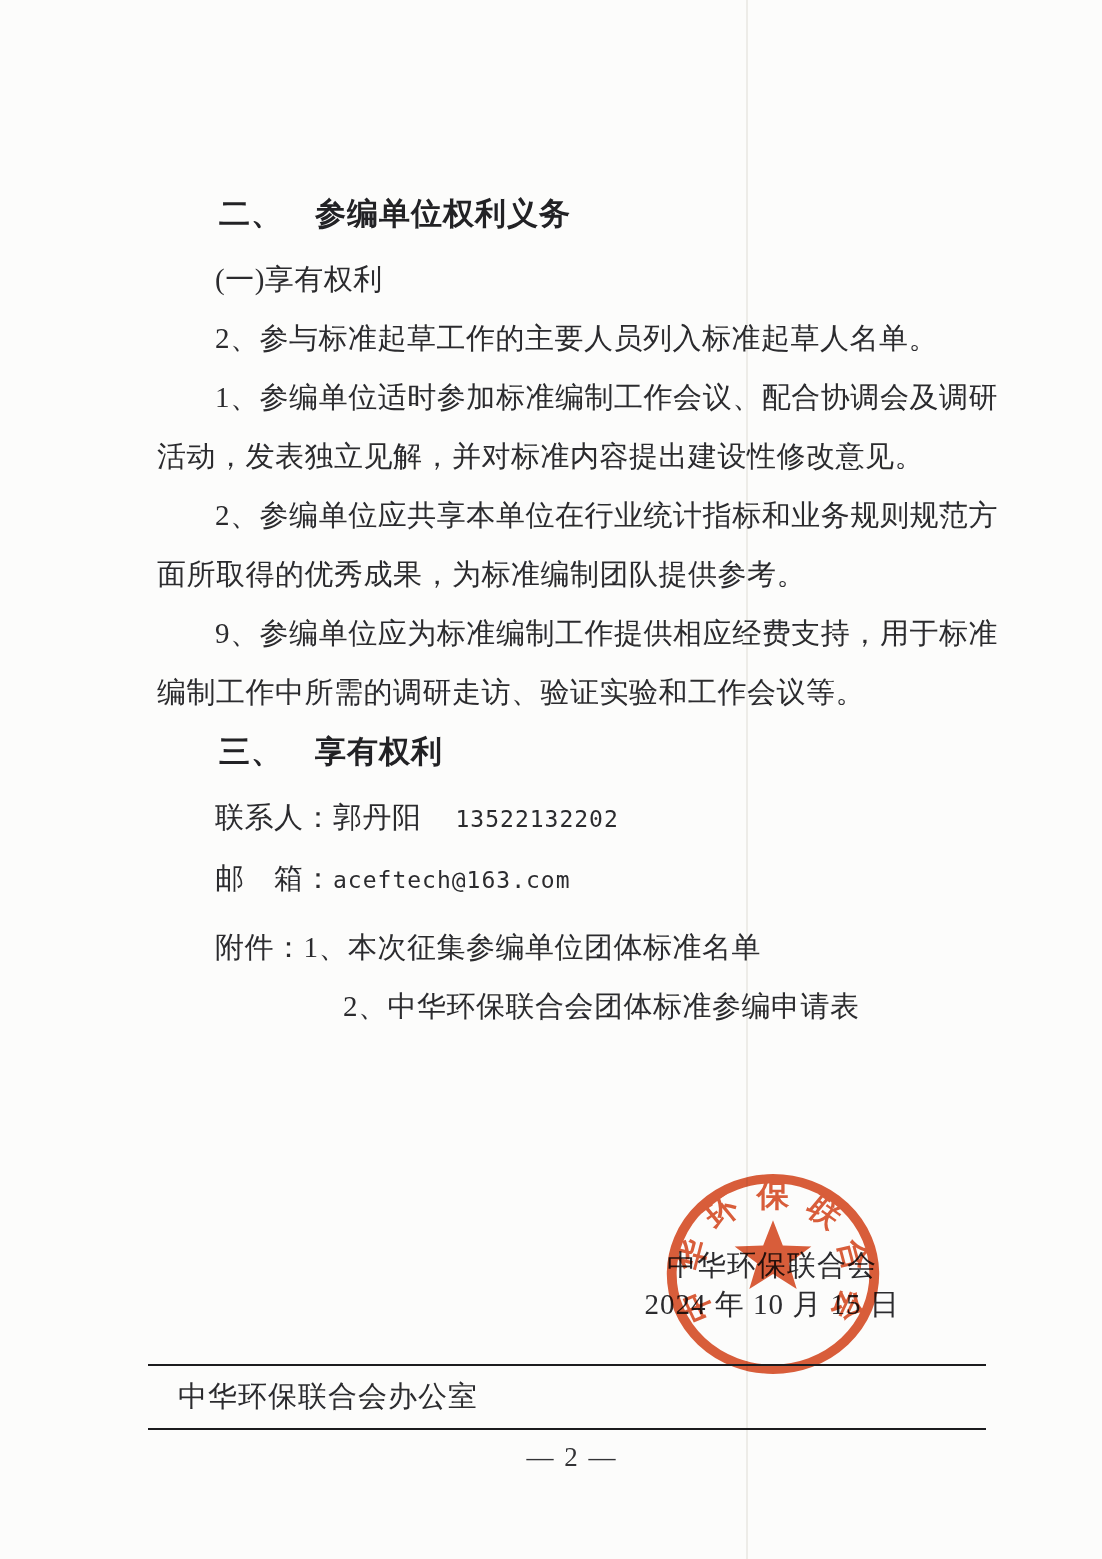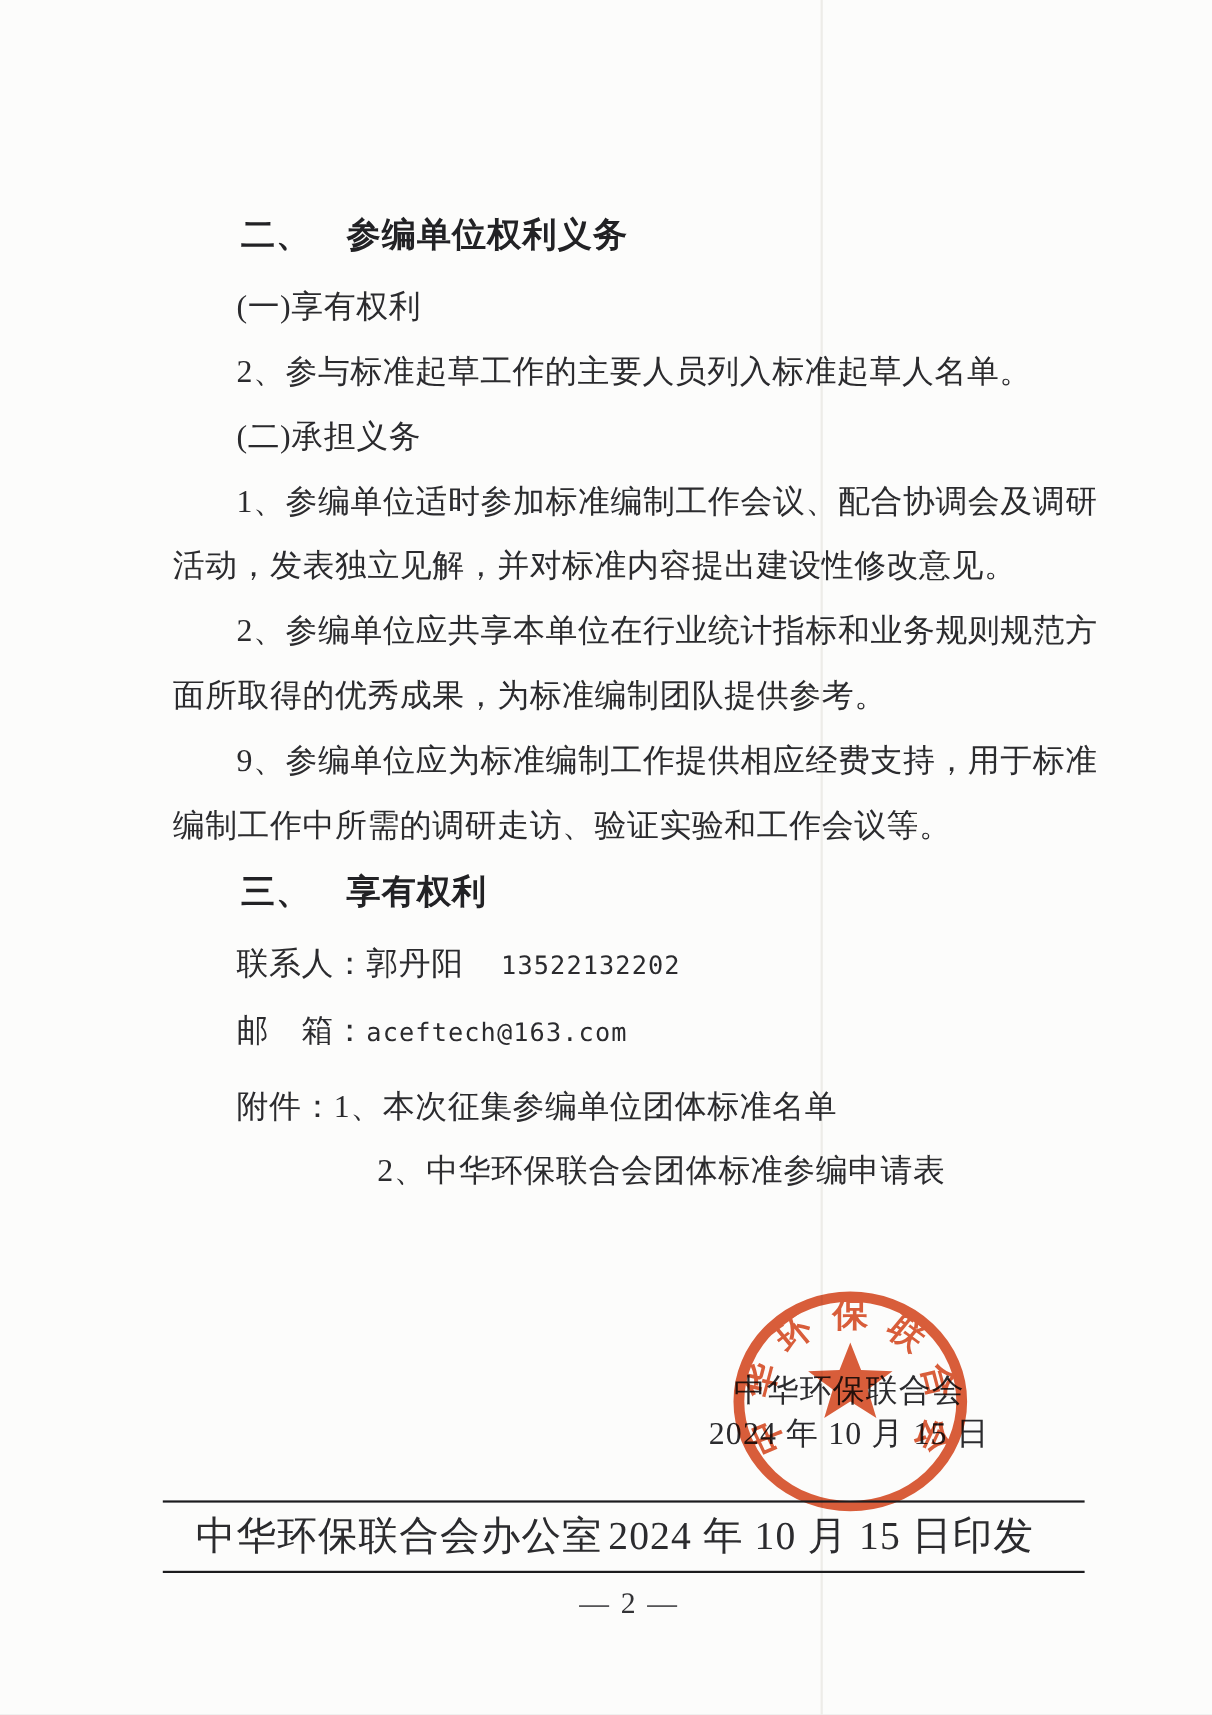--- a/index.html
+++ b/index.html
@@ -81,21 +81,21 @@
   }
   .rule-top { top: 1364px; }
   .rule-bottom { top: 1428px; }
   .footer-row {
     position: absolute;
     left: 148px; top: 1372px;
     width: 838px;
     display: flex;
     justify-content: space-between;
     align-items: center;
-    font-size: 36px;
+    font-size: 29px;
     line-height: 48px;
     letter-spacing: 1px;
   }
   .footer-issuer { padding-left: 30px; }
   .footer-date { padding-right: 46px; }
   .page-number {
     position: absolute;
     left: 572px; top: 1440px;
     transform: translateX(-50%);
     font-size: 27px;
@@ -109,21 +109,20 @@
 <body>
 
 <div class="page">
 
   <div class="fold-line"></div>
 
   <div class="content">
     <p class="sec-heading">二、　参编单位权利义务</p>
     <p class="para">(一)享有权利</p>
     <p class="para">2、参与标准起草工作的主要人员列入标准起草人名单。</p>
-    <p class="para">(二)承担义务</p>
     <p class="para">1、参编单位适时参加标准编制工作会议、配合协调会及调研活动，发表独立见解，并对标准内容提出建设性修改意见。</p>
     <p class="para">2、参编单位应共享本单位在行业统计指标和业务规则规范方面所取得的优秀成果，为标准编制团队提供参考。</p>
     <p class="para">9、参编单位应为标准编制工作提供相应经费支持，用于标准编制工作中所需的调研走访、验证实验和工作会议等。</p>
 
     <p class="sec-heading">三、　享有权利</p>
     <p class="contact-row"><span>联系人：</span><span>郭丹阳</span><span class="mono phone">13522132202</span></p>
     <p class="contact-row"><span>邮　箱：</span><span class="mono">aceftech@163.com</span></p>
 
     <div class="attachments">
       <p class="attach-row1"><span>附件：</span><span>1、本次征集参编单位团体标准名单</span></p>
@@ -148,19 +147,18 @@
       <text x="120" y="46">保</text>
       <text x="120" y="46" transform="rotate(38,120,120)">联</text>
       <text x="120" y="46" transform="rotate(76,120,120)">合</text>
       <text x="120" y="46" transform="rotate(114,120,120)">会</text>
     </g>
   </svg>
 
   <div class="footer-rule rule-top"></div>
   <div class="footer-row">
     <span class="footer-issuer">中华环保联合会办公室</span>
-    <span class="footer-date">2024 年 10 月 15 日印发</span>
   </div>
   <div class="footer-rule rule-bottom"></div>
 
   <div class="page-number">— 2 —</div>
 
 </div>
 
 </body></html>

